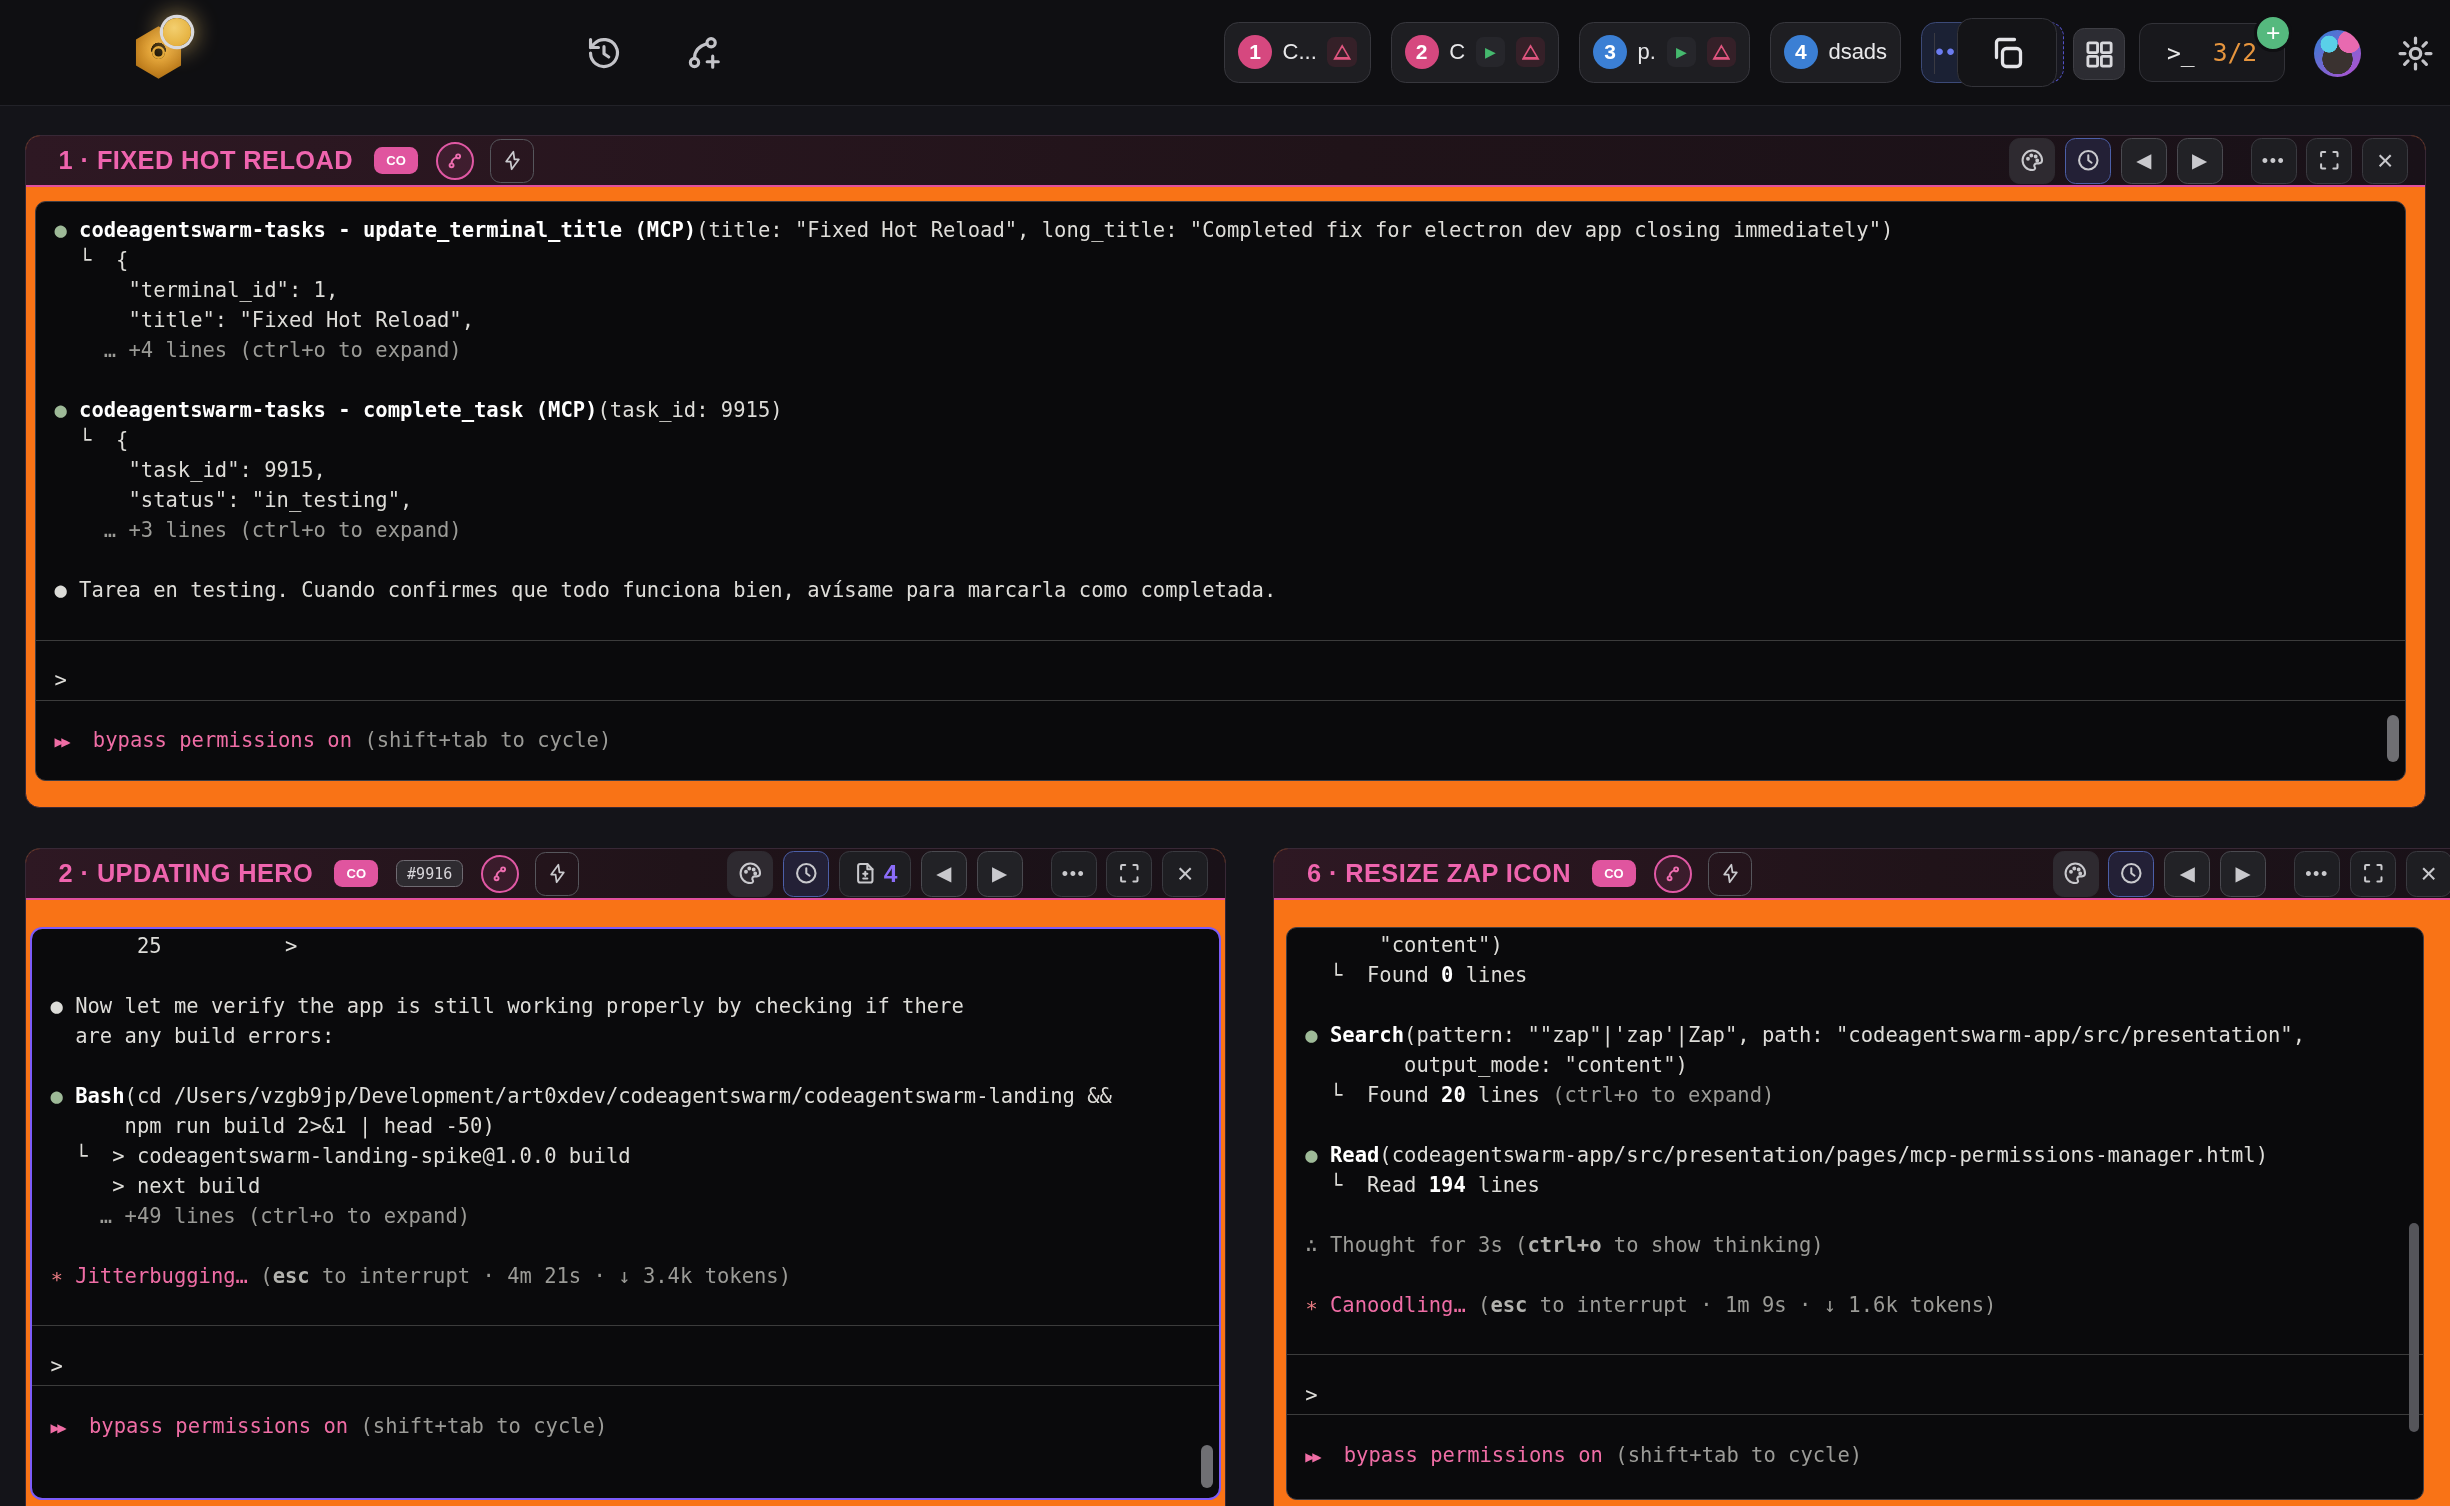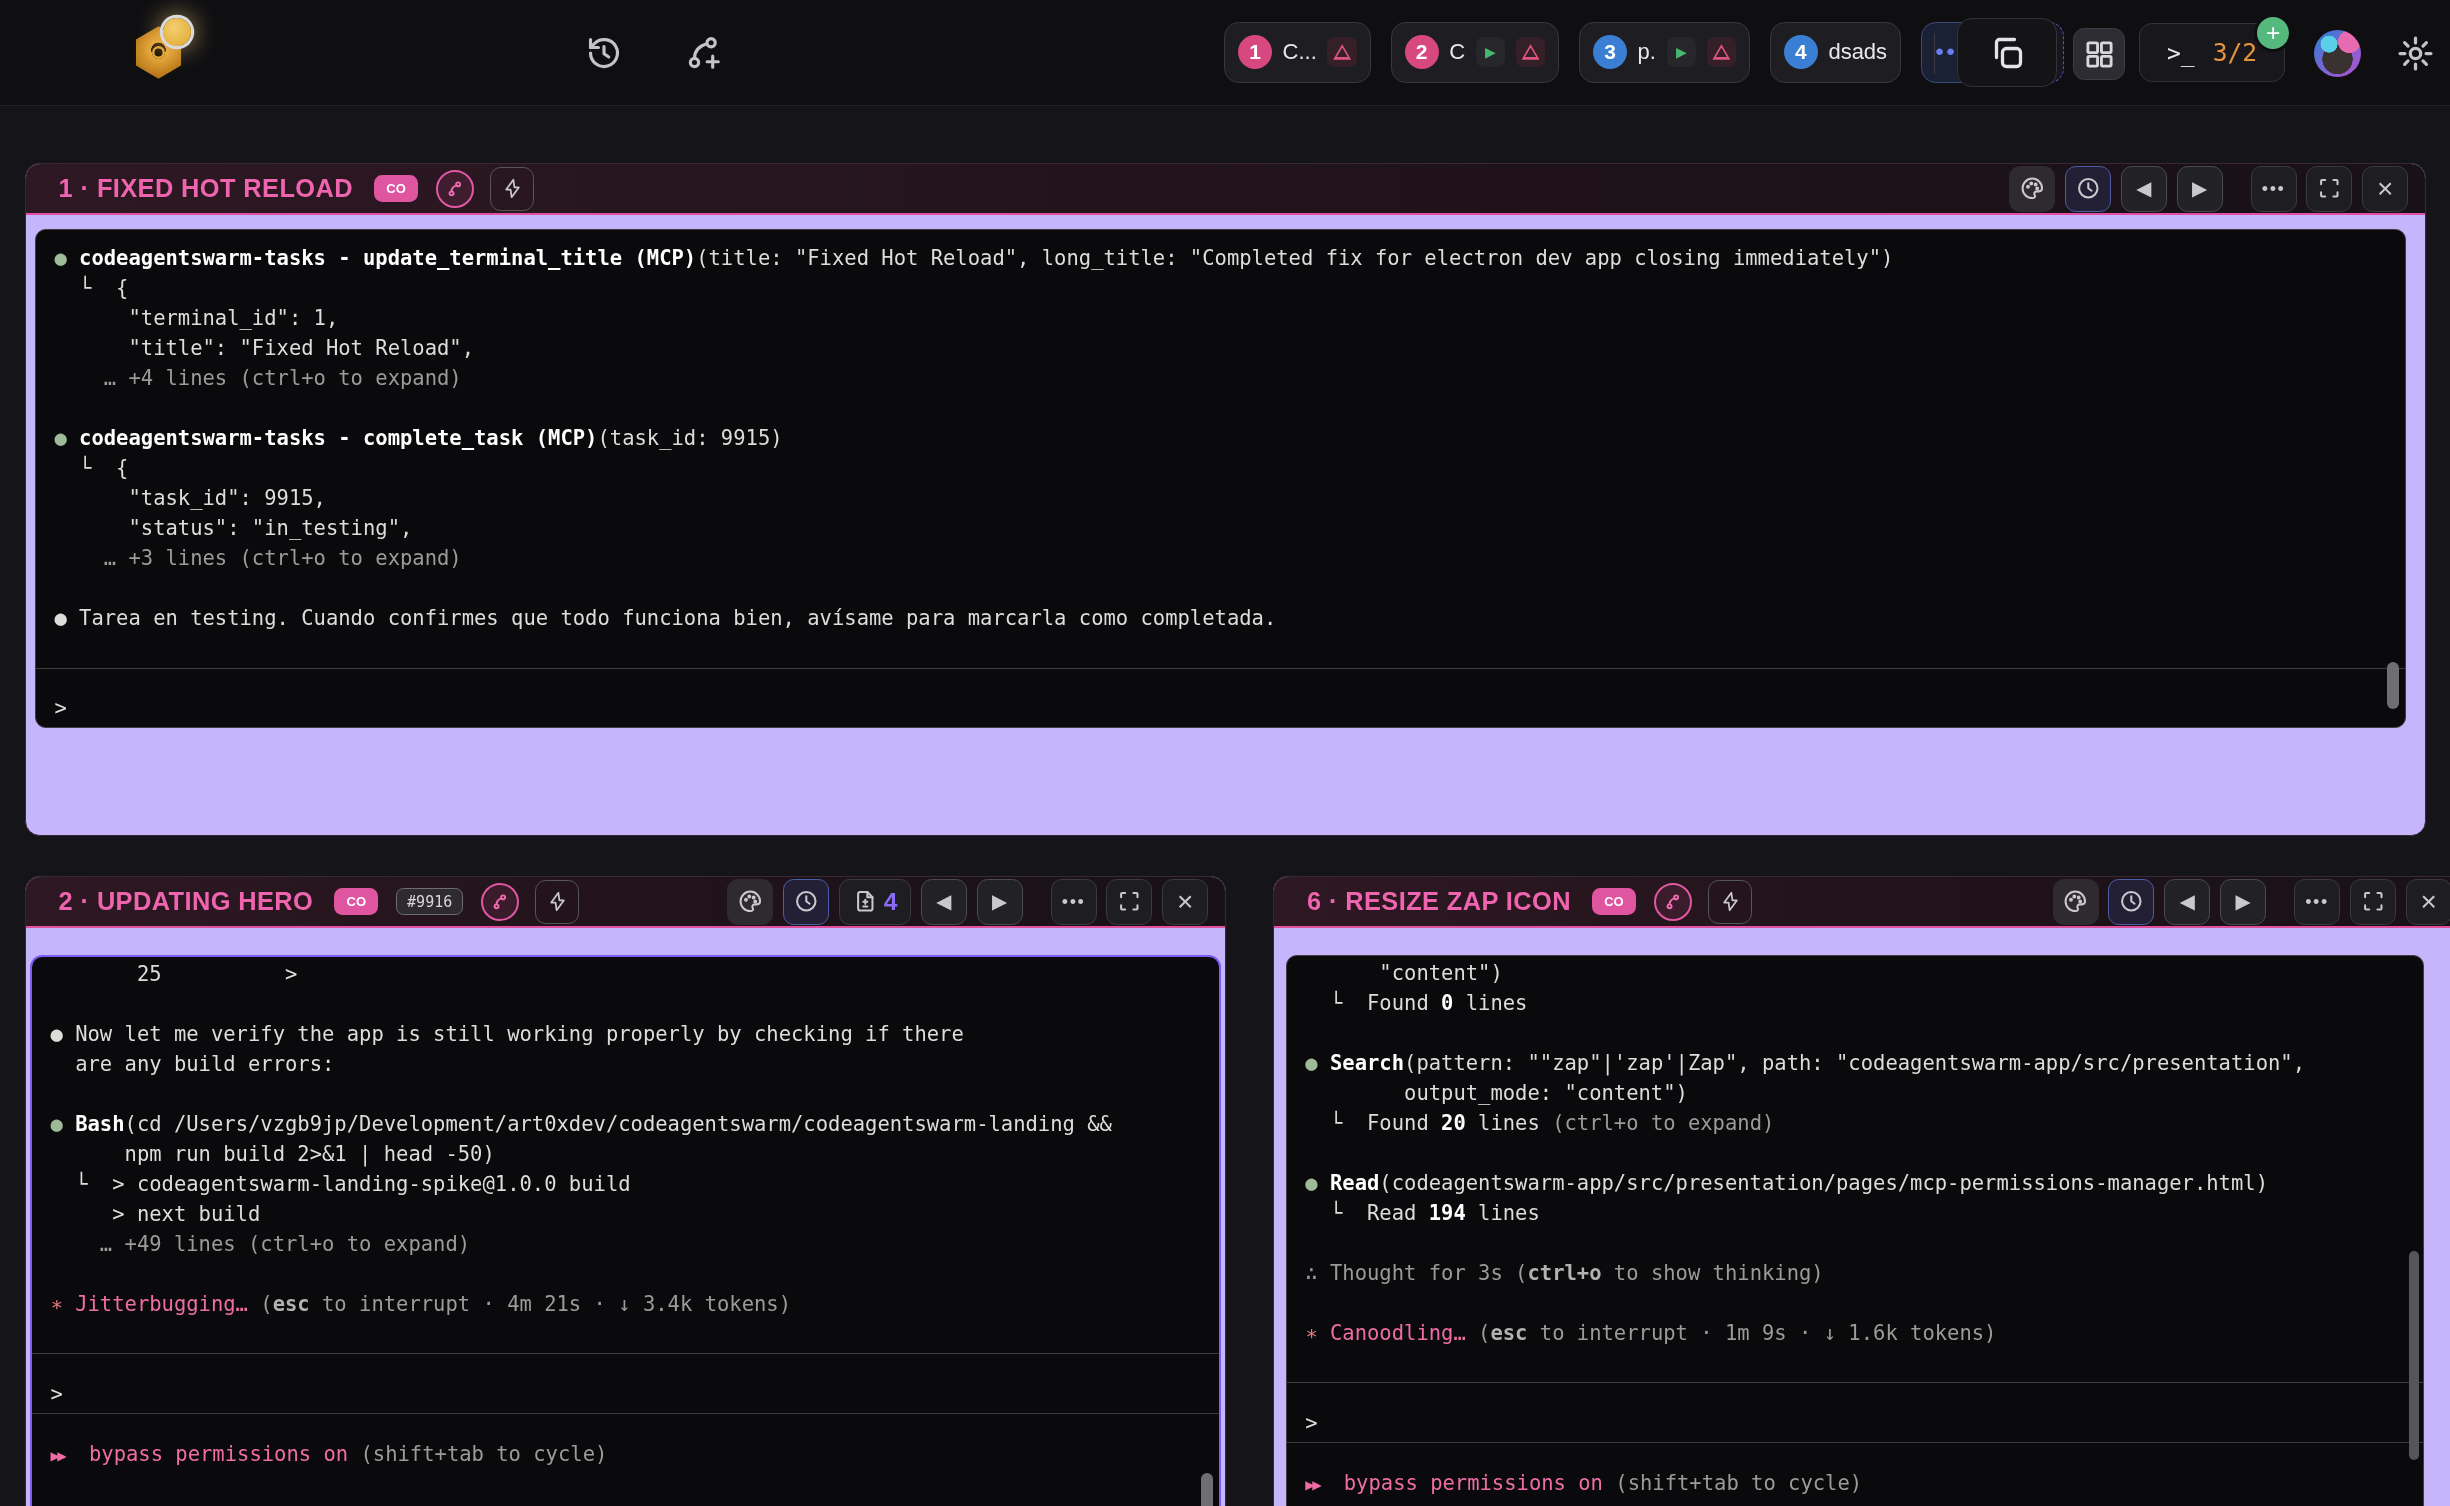--- a/index.html
+++ b/index.html
@@ -45,21 +45,21 @@
   .term-pill .prompt-glyph { color:#e8e8e8; font-family:"DejaVu Sans Mono", monospace; font-size:23px; }
   .term-pill .count { color:#e6953e; font-family:"DejaVu Sans Mono", monospace; font-size:24.6px; }
   .term-pill .plus-badge { position:absolute; right:-8.2px; top:-9.8px; width:38px; height:38px; border-radius:50%; background:#55b97e; border:3.3px solid #0f0f12; color:#fff; font-size:24.6px; line-height:31px; text-align:center; }
   .avatar { position:absolute; left:2314px; top:29.5px; width:47px; height:47px; border-radius:50%;
     background:radial-gradient(circle at 32% 30%, #5ad0e8 0 18%, transparent 19%), radial-gradient(circle at 75% 25%, #e86ab0 0 22%, transparent 23%),
     radial-gradient(circle at 50% 62%, #3a3230 0 40%, transparent 41%), linear-gradient(135deg,#2e7fd4,#b84fd0); cursor:pointer; }
   .gear-btn { position:absolute; left:2393px; top:31px; width:44px; height:44px; display:flex; align-items:center; justify-content:center; cursor:pointer; }
   .gear-btn svg { width:39px; height:39px; stroke:#c3c3c8; fill:none; stroke-width:2; stroke-linecap:round; }
 
   
-  .panel { position:absolute; background:#c4b5fd; border:0.8px solid #382836; border-radius:14.7px;margin-top:28px; }
+  .panel { position:absolute; background:#f97316; border:0.8px solid #382836; border-radius:14.7px; }
   .p-head { position:absolute; left:0; right:0; top:0; height:51px; border-radius:14px 14px 0 0;
     background:linear-gradient(90deg,#2e1823,#201319 55%,#191118); border-bottom:2.5px solid #e1509e; display:flex; align-items:center; padding:0 16.4px 0 33px; }
   .p-title { color:#ef64ae; font-size:25.4px; font-weight:bold; letter-spacing:0.4px; white-space:nowrap; }
   .co-badge { margin-left:21px; background:#e0559f; color:#fff; font-size:13px; font-weight:bold; padding:5.7px 12.3px; border-radius:8.2px; }
   .task-badge { margin-left:18px; background:#2e2b30; border:1.6px solid #6f6b72; color:#d8d6da; font-size:15px; font-family:"DejaVu Sans Mono", monospace; padding:3.3px 9.8px; border-radius:7.4px; }
   .branch-circ { margin-left:18px; width:38px; height:38px; border-radius:50%; border:2px solid #e058a4; background:rgba(224,80,160,.12); display:flex; align-items:center; justify-content:center; cursor:pointer; }
   .branch-circ svg { width:19.7px; height:19.7px; stroke:#ef6db0; fill:none; stroke-width:2.4; stroke-linecap:round; }
   .head-zap { margin-left:16.4px; width:44px; height:44px; border-radius:10.6px; border:1.2px solid #56565c; display:flex; align-items:center; justify-content:center; cursor:pointer; }
   .head-zap svg { width:21px; height:21px; stroke:#c9c9cd; fill:none; stroke-width:2; stroke-linejoin:round; }
   .spacer { flex:1; }
@@ -223,21 +223,21 @@
       </span>
     <span class="hbtn">
       <svg viewBox="0 0 24 24">
           <path d="M4 8V5a1 1 0 0 1 1-1h3M16 4h3a1 1 0 0 1 1 1v3M20 16v3a1 1 0 0 1-1 1h-3M8 20H5a1 1 0 0 1-1-1v-3"></path>
         </svg>
     </span>
     <span class="hbtn close">
         <span class="glyph">×</span>
       </span>
   </div>
-  <div class="t-box" style="left:9.8px; top:65px; width:2371px; height:499px;">
+  <div class="t-box" style="left:9.8px; top:65px; width:2371px; height:580px;">
     <div class="t-inner"><div class="t-line"><span class="s-g">● </span><span class="s-b">codeagentswarm-tasks - update_terminal_title (MCP)</span><span class="s-n">(title: "Fixed Hot Reload", long_title: "Completed fix for electron dev app closing immediately")</span></div><div class="t-line"><span class="s-n">  └  {</span></div><div class="t-line"><span class="s-n">      "terminal_id": 1,</span></div><div class="t-line"><span class="s-n">      "title": "Fixed Hot Reload",</span></div><div class="t-line"><span class="s-d">    … +4 lines (ctrl+o to expand)</span></div><div class="t-line">&nbsp;</div><div class="t-line"><span class="s-g">● </span><span class="s-b">codeagentswarm-tasks - complete_task (MCP)</span><span class="s-n">(task_id: 9915)</span></div><div class="t-line"><span class="s-n">  └  {</span></div><div class="t-line"><span class="s-n">      "task_id": 9915,</span></div><div class="t-line"><span class="s-n">      "status": "in_testing",</span></div><div class="t-line"><span class="s-d">    … +3 lines (ctrl+o to expand)</span></div><div class="t-line">&nbsp;</div><div class="t-line"><span class="s-w">● </span><span class="s-n">Tarea en testing. Cuando confirmes que todo funciona bien, avísame para marcarla como completada.</span></div><div class="t-line">&nbsp;</div><div class="t-sep"></div><div class="t-line"><span class="s-n">&gt; </span></div><div class="t-sep"></div><div class="t-line"><span class="s-pa">▶▶</span><span class="s-p">  bypass permissions on </span><span class="s-d">(shift+tab to cycle)</span></div></div>
     <div class="thumb" style="right:6.6px; bottom:18px; width:11.5px; height:47px;"></div>
   </div>
 </div>
 
 <div class="panel" style="left:24.6px; top:848px; width:1201px; height:663px; border-radius:14.7px 14.7px 0 0;">
   <div class="p-head">
     <span class="p-title">2 · UPDATING HERO</span>
     <span class="co-badge">CO</span>
     <span class="task-badge">#9916</span>

